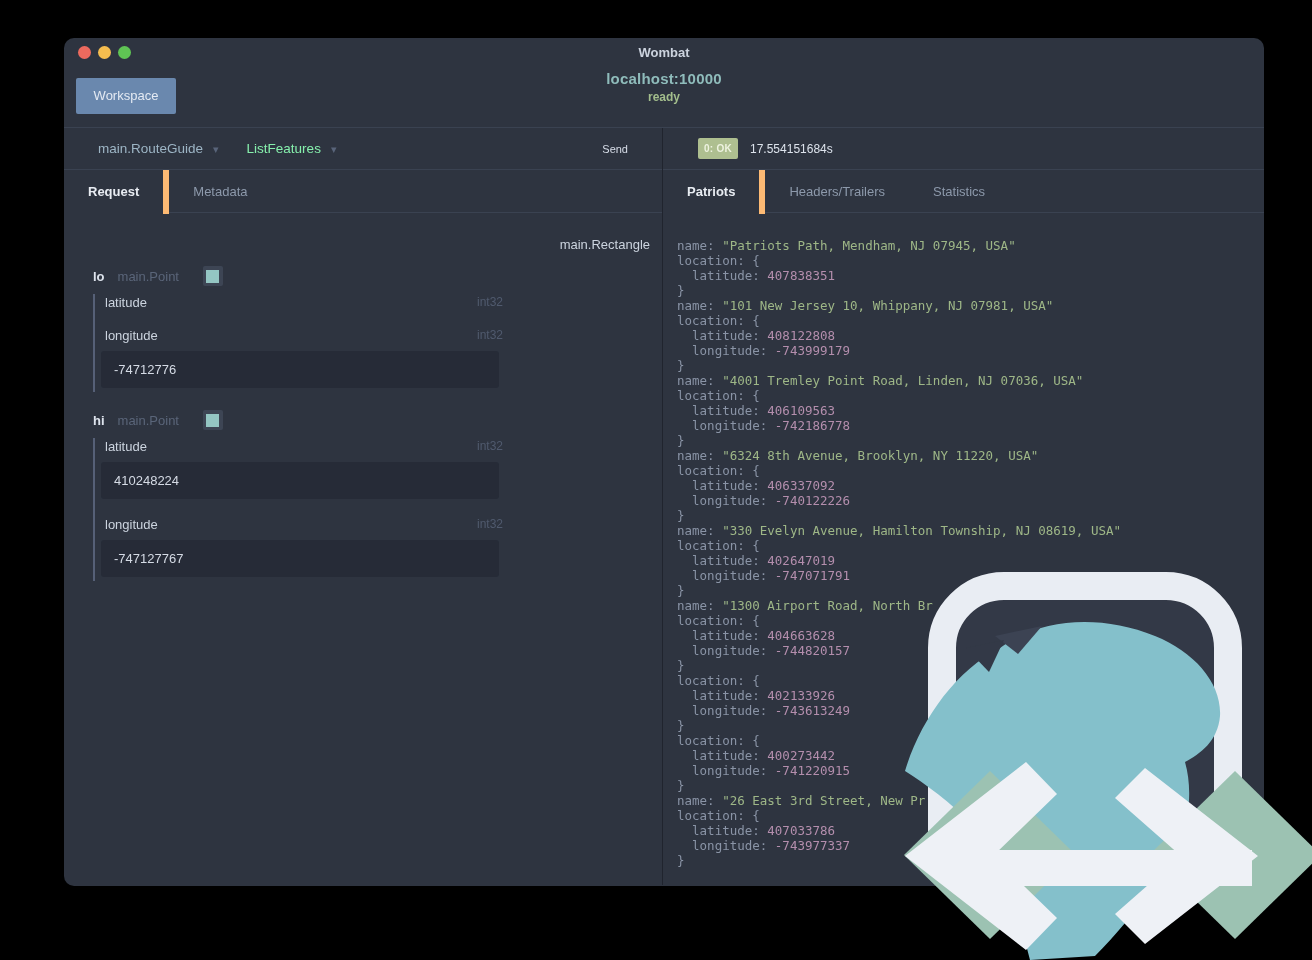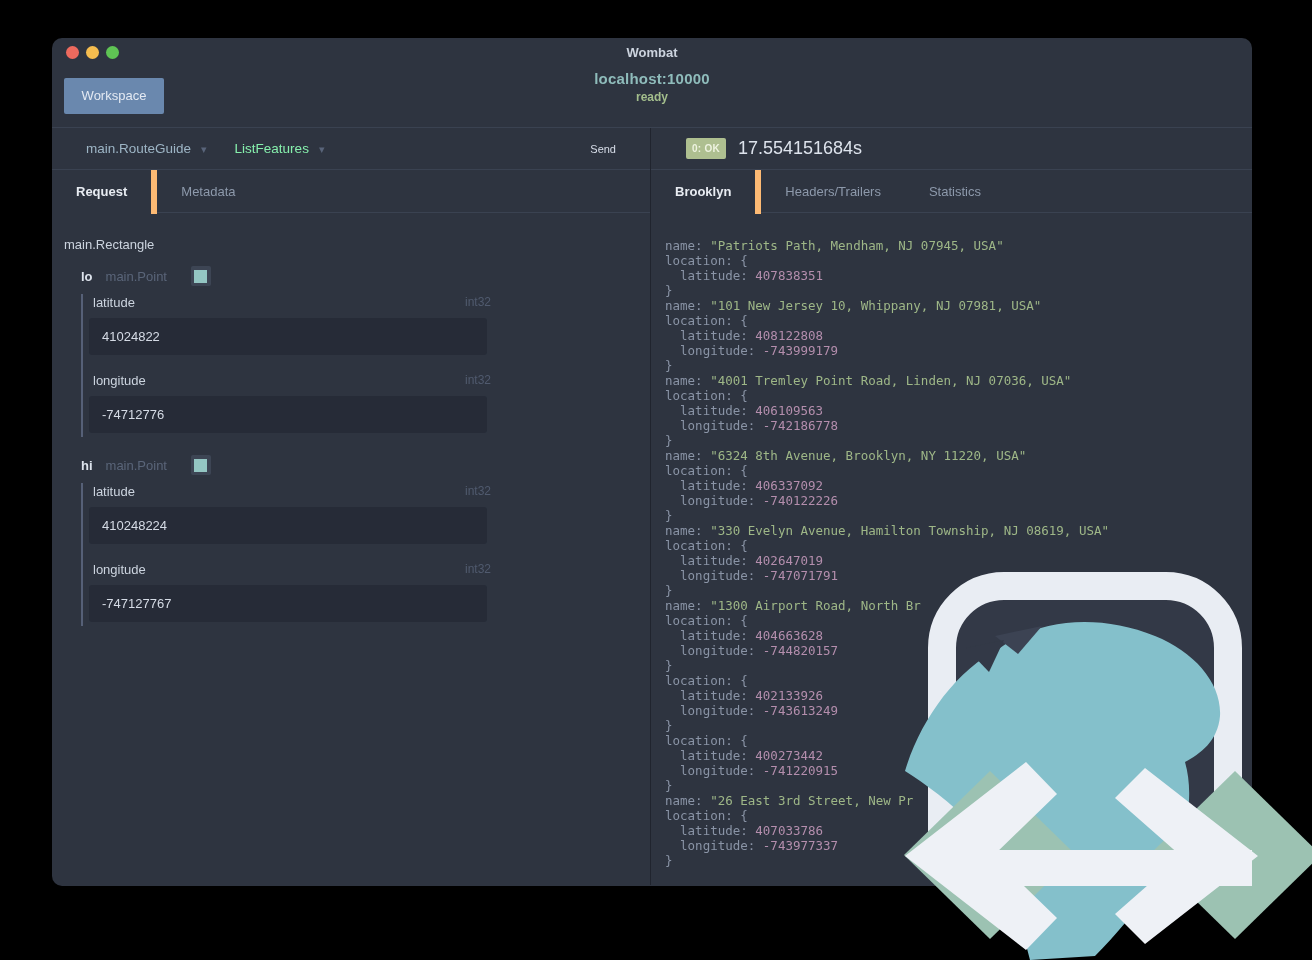--- a/index.html
+++ b/index.html
@@ -2,21 +2,21 @@
 <html><head>
 <meta charset="utf-8">
 <style>
   * { margin:0; padding:0; box-sizing:border-box; }
   html,body { background:#000; }
   .stage {
     position:relative; width:1312px; height:960px; background:#000;
     overflow:hidden; font-family:"Liberation Sans", sans-serif;
   }
   .window {
-    position:absolute; left:52px; top:38px; width:1200px; height:848px;
+    position:absolute; left:64px; top:38px; width:1200px; height:848px;
     background:#2e3440; border-radius:10px; overflow:hidden;
     box-shadow:0 22px 60px rgba(0,0,0,.6);
   }
   
   .titlebar { position:relative; height:28px; }
   .traffic { position:absolute; left:14px; top:8px; display:flex; gap:7px; }
   .light { width:13px; height:13px; border-radius:50%; display:inline-block; }
   .light.red { background:#ed6a5e; }
   .light.yellow { background:#f5bd4f; }
   .light.green { background:#5fc454; }
@@ -38,31 +38,31 @@
   
   .bar { height:42px; border-bottom:1px solid #3a4251; display:flex; align-items:center; font-size:13.5px;padding-left:20px; }
   .svc { color:#9db5c5; margin-left:14px; }
   .chev { color:#59647a; font-size:11px; margin-left:10px; transform:translateY(1px); }
   .mth { color:#86efac; margin-left:28px; }
   .send { margin-left:auto; margin-right:34px; color:#d8dee9; cursor:default; background:none; border:none; font-family:inherit; font-size:11px; }
   .badge {
     margin-left:15px; width:40px; height:21px; background:#aebf90; border-radius:2px;
     color:#eef3e0; font-size:10px; font-weight:700; text-align:center; line-height:21px; letter-spacing:.3px;
   }
-  .duration { margin-left:12px; color:#dde3ec; font-size:18px; }
+  .duration { margin-left:12px; color:#dde3ec; font-size:12px; }
   
   .tabs { height:43px; border-bottom:1px solid #3a4251; display:flex; font-size:13px; }
   .tab { padding:0 24px; line-height:43px; color:#8d99ab; cursor:default; }
   .tab.active {
     color:#e8ecf2; font-weight:700; background:#2e3440;
     border-right:6px solid #fdba74; height:44px; margin-bottom:-1px;
   }
   
   .form-scroll { flex:1; overflow:hidden; padding:24px 12px 0 12px; }
-  .msg-type { font-size:13px; color:#ccd4df; margin-bottom:14px; }
+  .msg-type { font-size:13px; color:#ccd4df; margin-bottom:14px;text-align:right; }
   .group-header { display:flex; align-items:center; margin-left:17px; height:20px; }
   .fname { font-size:13px; font-weight:700; color:#dde3ec; }
   .ftype { font-size:13px; color:#5a6579; margin-left:13px; }
   .cbox { width:20px; height:20px; background:#3d4554; border-radius:2px; margin-left:24px;
           display:flex; align-items:center; justify-content:center; cursor:default; }
   .cbox-in { width:13px; height:13px; background:#94c6c3; }
   .indent { margin-left:17px; border-left:2px solid #566077; padding:0 0 4px 6px; margin-top:8px; margin-bottom:18px; }
   .lbl-row { display:flex; width:398px; margin:4px 0 8px 4px; height:16px; align-items:center; }
   .lbl-row + .lbl-row, .fld-input + .lbl-row { margin-top:17px; }
   .lbl { font-size:13px; color:#ccd4df; }
@@ -129,21 +129,20 @@
                   <span class="ftype">main.Point</span>
                   <span class="cbox">
                     <span class="cbox-in"></span>
                   </span>
                 </div>
                 <div class="indent">
                   <div class="lbl-row">
                     <span class="lbl">latitude</span>
                     <span class="scalar">int32</span>
                   </div>
-                  <input class="fld-input" type="text" value="41024822" style="">
                   <div class="lbl-row">
                     <span class="lbl">longitude</span>
                     <span class="scalar">int32</span>
                   </div>
                   <input class="fld-input" type="text" value="-74712776" style="">
                 </div>
               </div>
               <div>
                 <div class="group-header">
                   <span class="fname">hi</span>
@@ -168,21 +167,21 @@
             </div>
         </div>
       </div>
 
       <div class="pane-right">
         <div class="bar">
           <span class="badge">0: OK</span>
           <span class="duration">17.554151684s</span>
         </div>
         <div class="tabs">
-          <span class="tab active">Brooklyn</span>
+          <span class="tab active">Patriots</span>
           <span class="tab">Headers/Trailers</span>
           <span class="tab">Statistics</span>
         </div>
         <div class="resp-scroll">
             <div class="rline"><span class="tok-key">name: </span><span class="tok-str">"Patriots Path, Mendham, NJ 07945, USA"</span></div>
             <div class="rline"><span class="tok-key">location: {</span></div>
             <div class="rline"><span class="tok-key">  latitude: </span><span class="tok-num">407838351</span></div>
             <div class="rline"><span class="tok-key">}</span></div>
             <div class="rline"><span class="tok-key">name: </span><span class="tok-str">"101 New Jersey 10, Whippany, NJ 07981, USA"</span></div>
             <div class="rline"><span class="tok-key">location: {</span></div>

